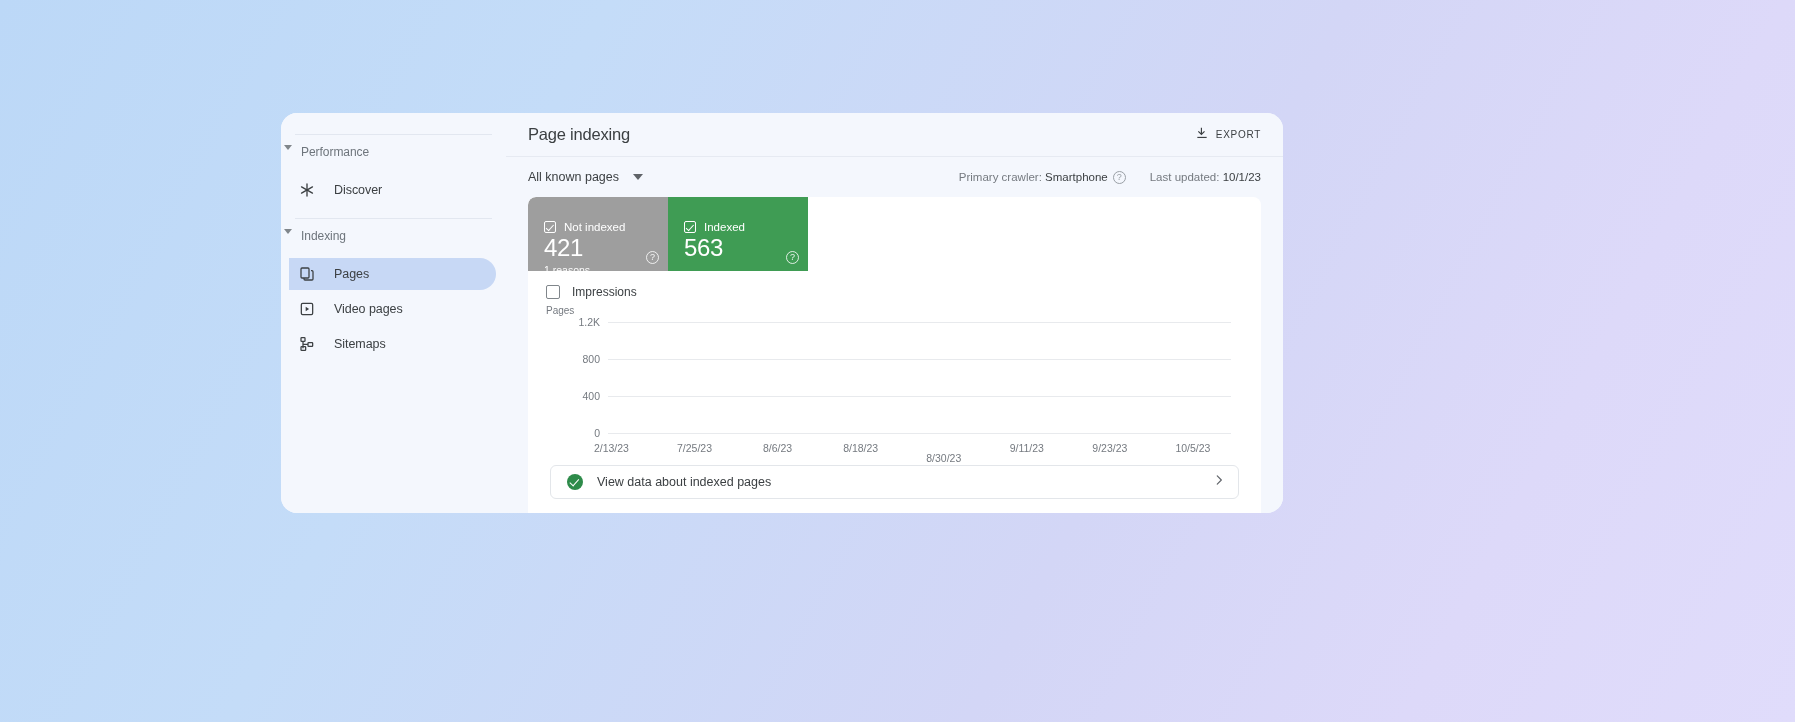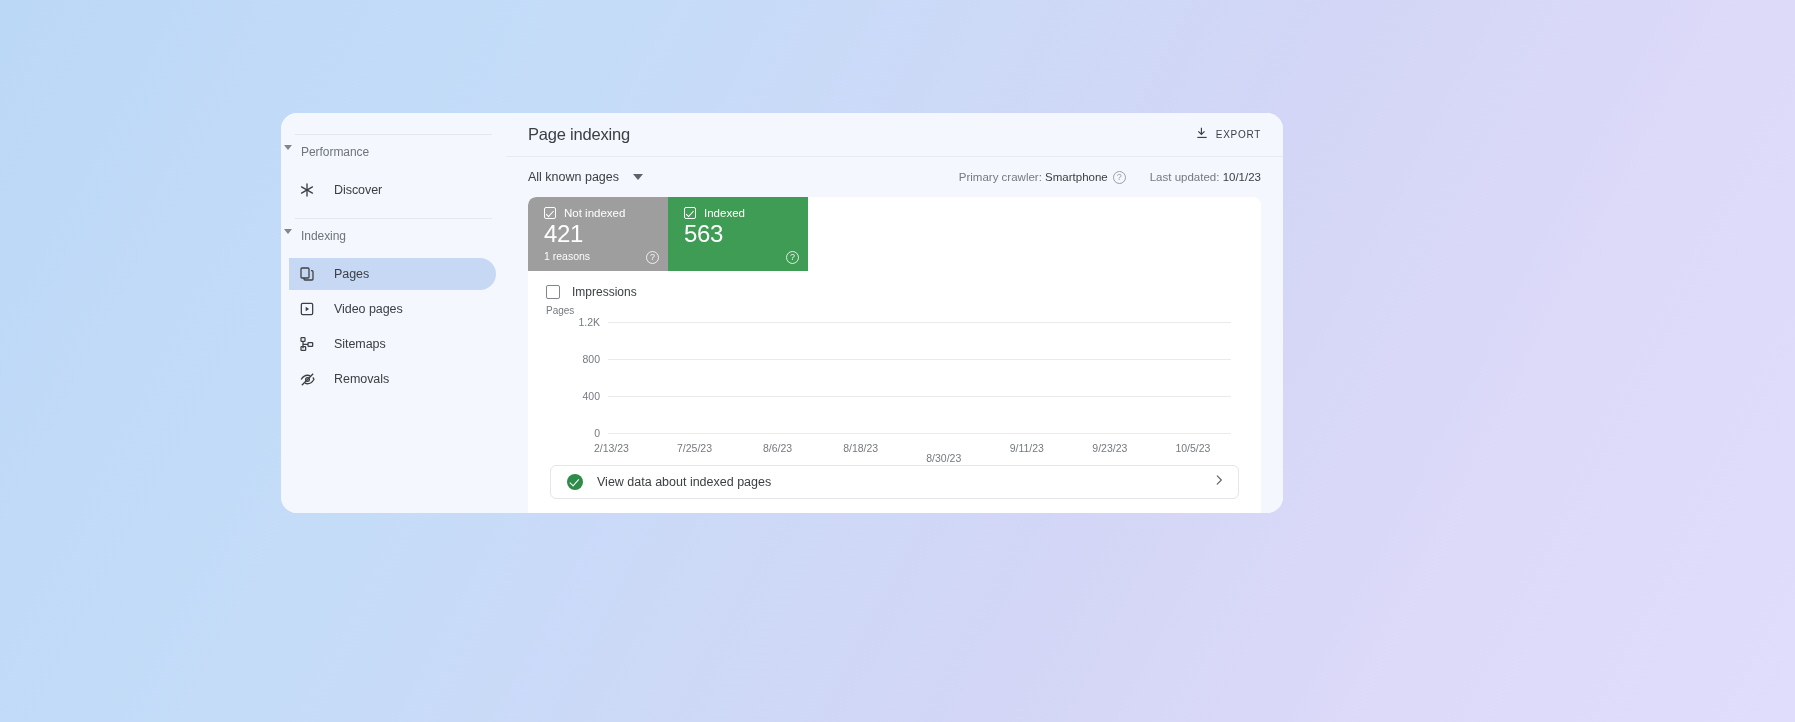--- a/index.html
+++ b/index.html
@@ -157,21 +157,21 @@
     border-radius: 8px 8px 0 0;
     flex: 1;
     display: flex; flex-direction: column;
     overflow: hidden;
   }
 
   
   #metric-row { display: flex; height: 74px; flex-shrink: 0; }
   .metric-card {
     position: relative; cursor: pointer;
-    padding: 10px 14px 0 16px;
+    padding: 24px 14px 0 16px;
     color: #fff;
   }
   #metric-not-indexed {
     width: 140px; background: #9e9e9e;
     border-radius: 8px 0 0 0;
   }
   #metric-indexed { width: 140px; background: #3f9c54; }
   .metric-top { display: flex; align-items: center; }
   .metric-check {
     width: 12px; height: 12px; border: 1.4px solid #fff;
@@ -320,31 +320,20 @@
         <span class="nav-icon">
           <svg width="16" height="16" viewBox="0 0 24 24" fill="none" stroke="currentColor" stroke-width="1.9">
               <rect x="3" y="2.5" width="6" height="5.5" rx="1"></rect>
               <rect x="13.5" y="10" width="7" height="5.5" rx="1"></rect>
               <rect x="3" y="16" width="7" height="5.5" rx="1"></rect>
               <path d="M6 8v10.5"></path>
               <path d="M6 12.7h7.5"></path>
             </svg>
         </span>
         <span class="nav-label">Sitemaps</span>
-      </div>
-      <div class="nav-row">
-        <span class="nav-icon">
-          <svg width="17" height="17" viewBox="0 0 24 24" fill="none" stroke="currentColor" stroke-width="1.9">
-              <path d="M3 12s3.6-6 9-6c1.5 0 2.8.4 4 1.1"></path>
-              <path d="M19.4 9.2c1 .9 1.6 1.9 1.6 2.8 0 0-3.6 6-9 6-1.3 0-2.5-.3-3.5-.8"></path>
-              <circle cx="12" cy="12" r="2.6"></circle>
-              <line x1="4" y1="20" x2="20" y2="4"></line>
-            </svg>
-        </span>
-        <span class="nav-label">Removals</span>
       </div>
     </div>
 
   </aside>
 
   <main id="main">
 
     <div id="main-header">
       <h1 id="page-title">Page indexing</h1>
       <div id="export-button">

